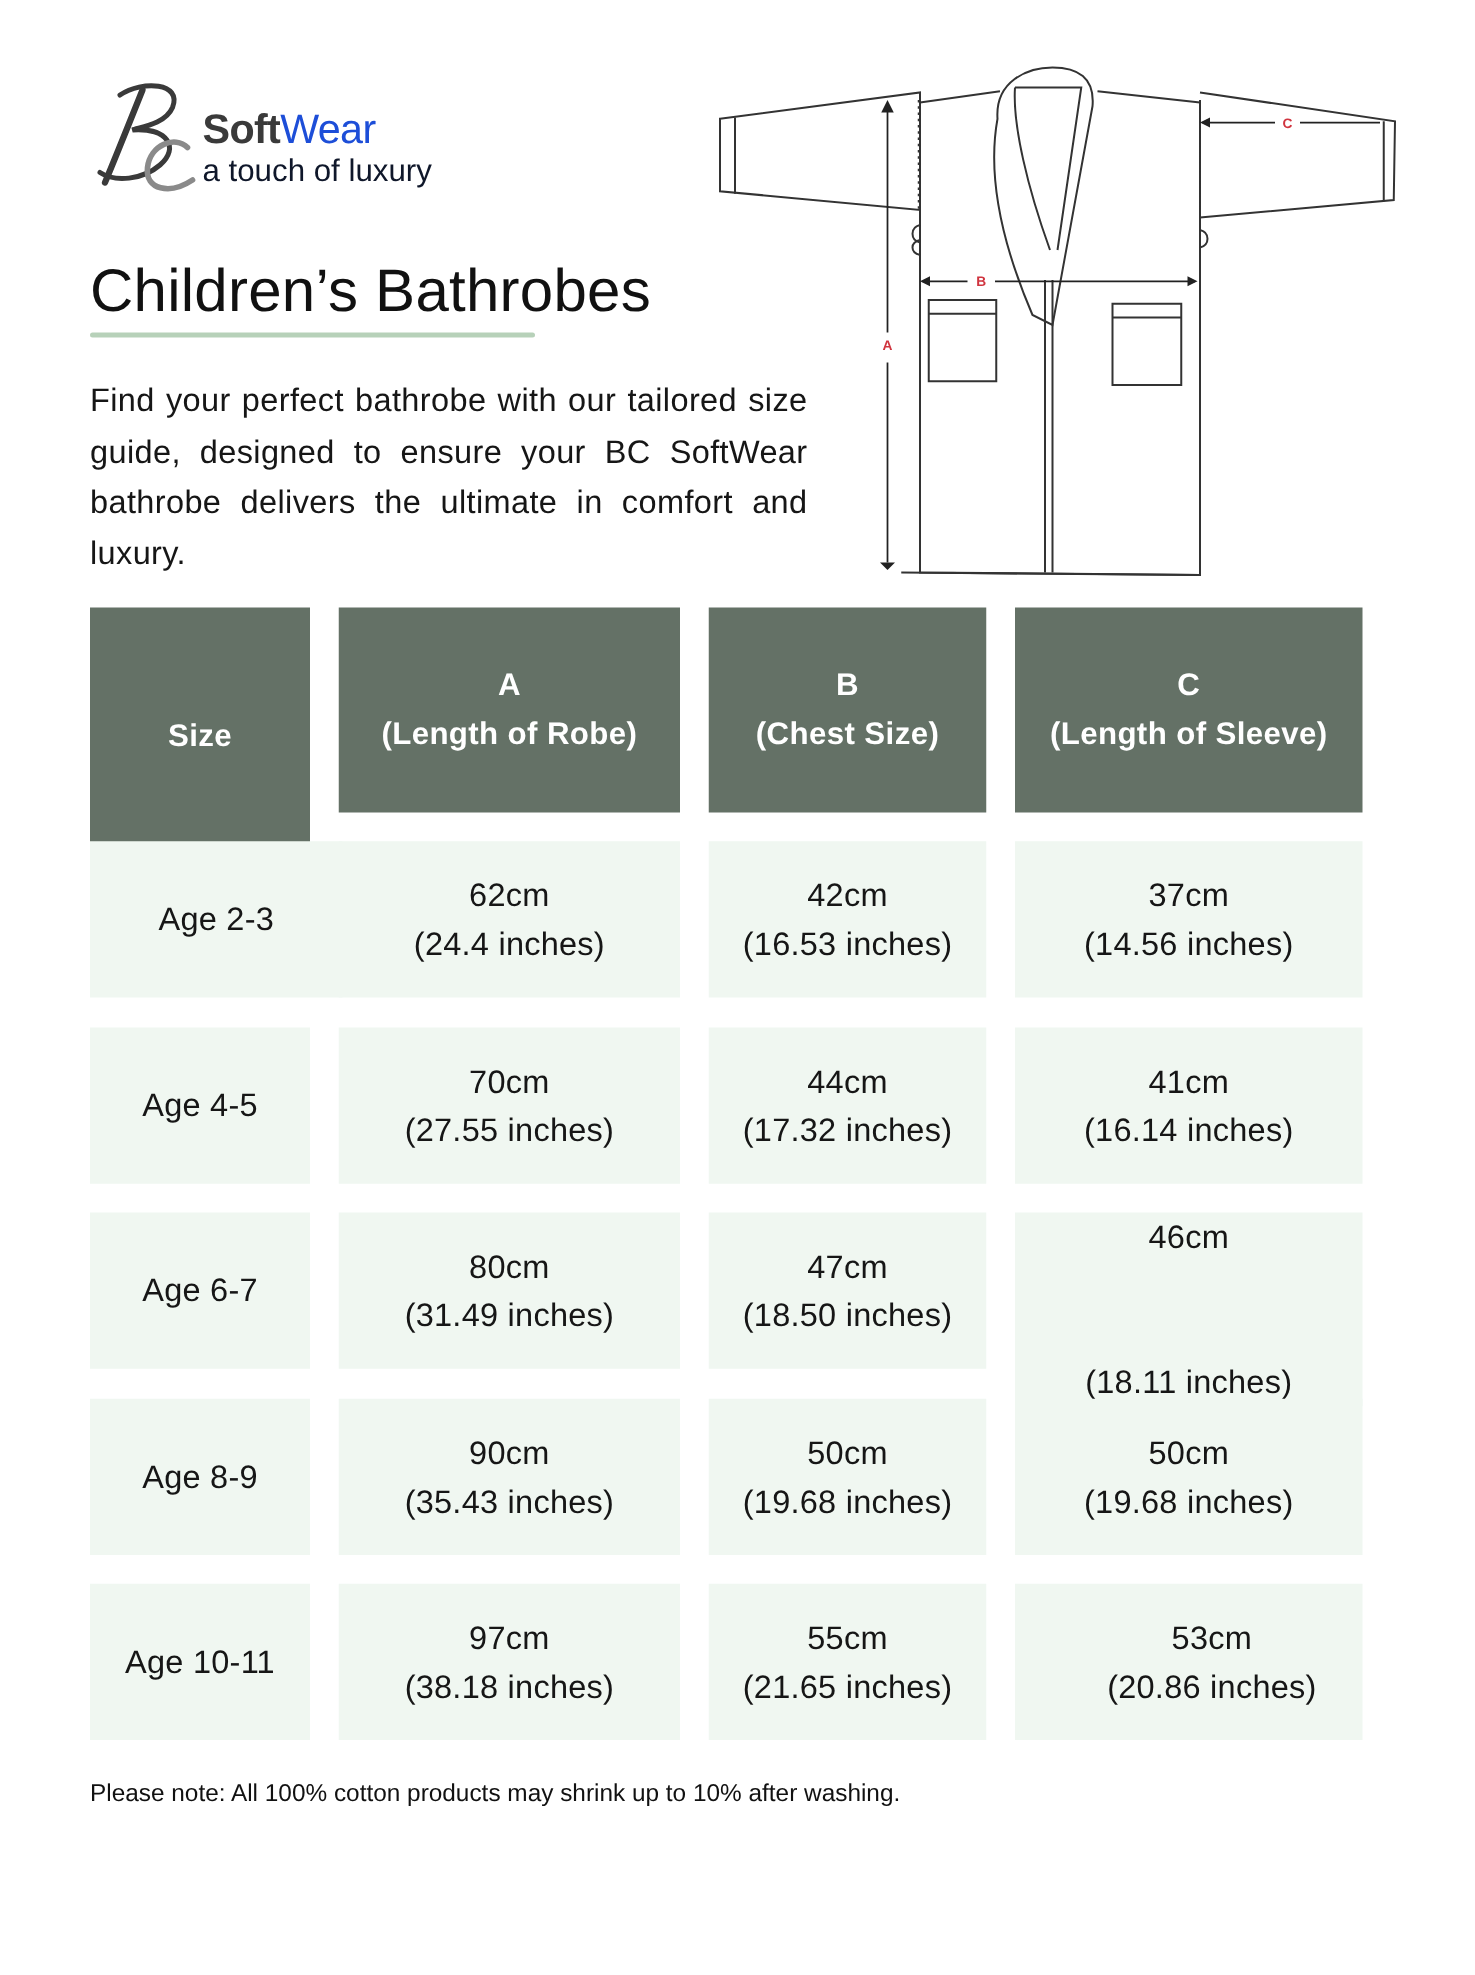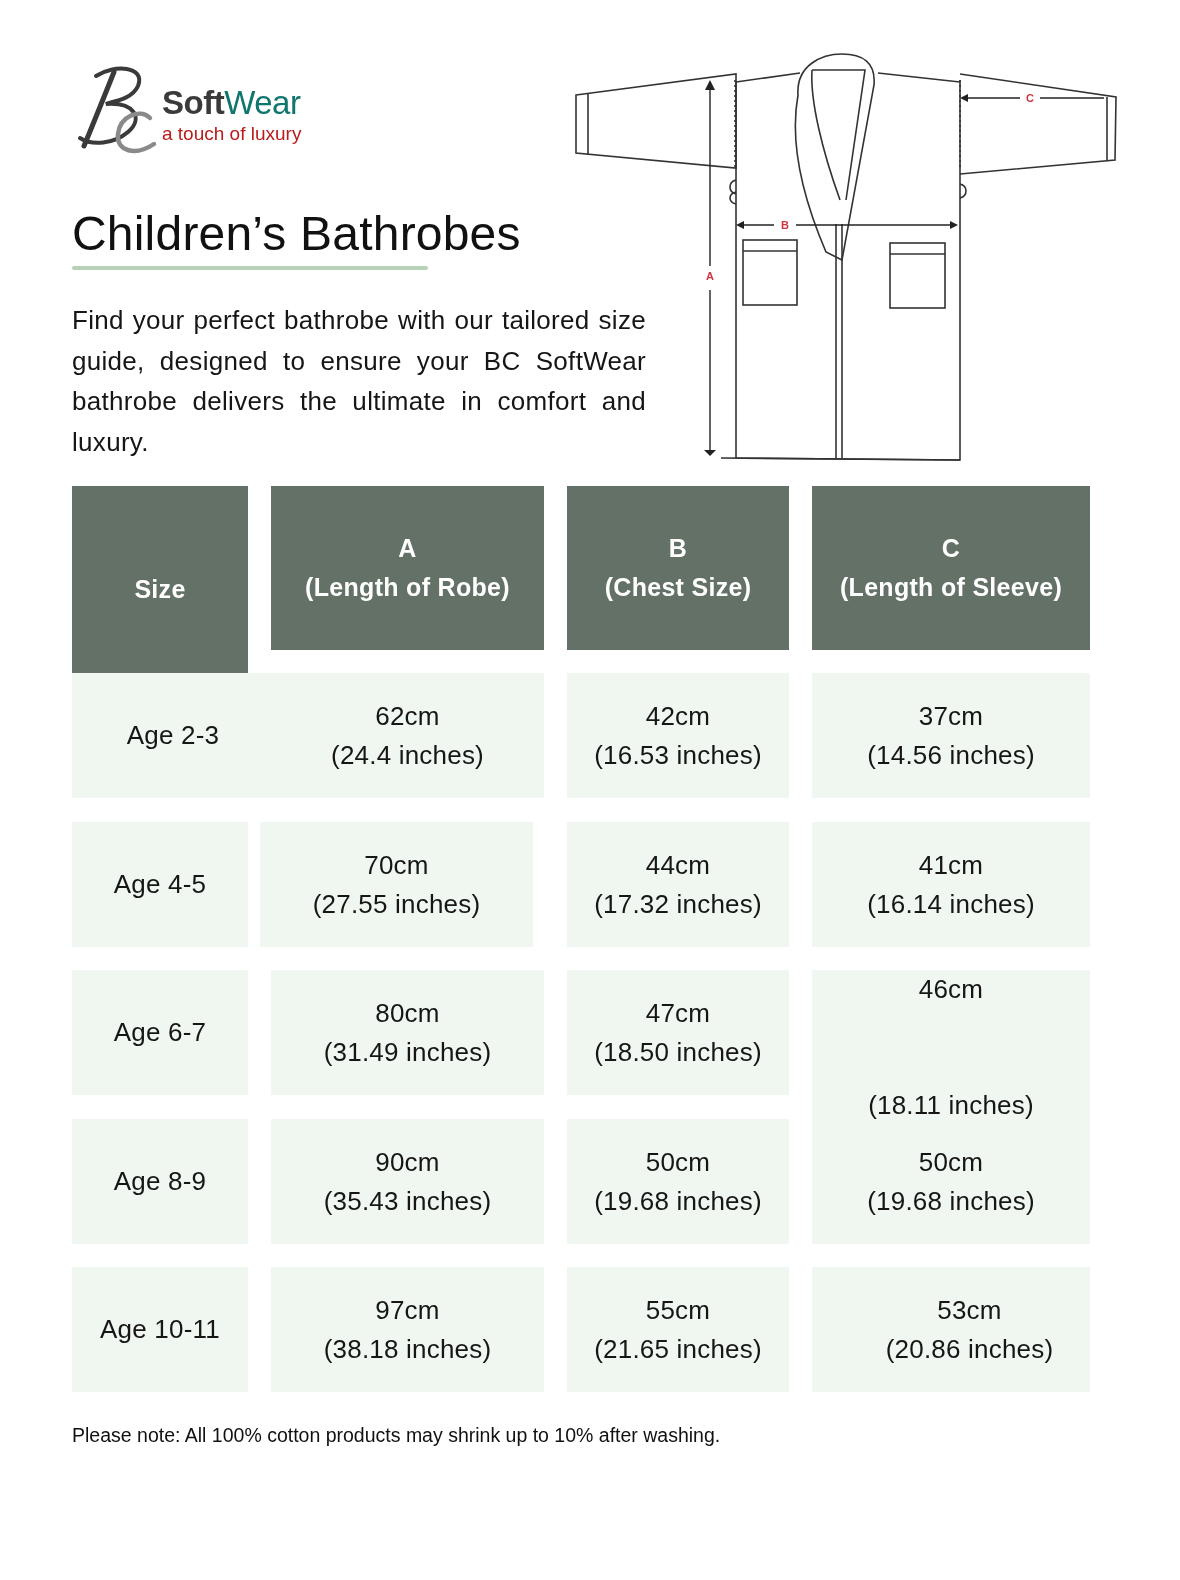--- a/index.html
+++ b/index.html
@@ -3,22 +3,22 @@
 <meta charset="utf-8">
 <style>
   * { box-sizing: border-box; margin: 0; padding: 0; }
   html, body { width: 1180px; height: 1580px; background: #ffffff; }
   body { position: relative; font-family: "Liberation Sans", "DejaVu Sans", sans-serif; color: #111; overflow: hidden; }
 
   .logo { position: absolute; left: 74px; top: 62px; width: 270px; height: 100px; }
   .logo-mark { position: absolute; left: 0; top: 0; width: 90px; height: 96px; }
   .logo-name { position: absolute; left: 88px; top: 22px; font-size: 33px; letter-spacing: -0.5px; white-space: nowrap; }
   .logo-name .soft { color: #3a3a3a; font-weight: bold; }
-  .logo-name .wear { color: #0f766e; font-weight: normal; }
-  .logo-tag { position: absolute; left: 88px; top: 61px; font-size: 19px; color: #b91c1c; white-space: nowrap; }
+  .logo-name .wear { color: #1d4ed8; font-weight: normal; }
+  .logo-tag { position: absolute; left: 88px; top: 61px; font-size: 25px; color: #0f172a; white-space: nowrap; }
 
   .page-title { position: absolute; left: 72px; top: 206px; font-size: 48px; font-weight: normal; color: #111; letter-spacing: 0.2px; }
   .title-rule { position: absolute; left: 72px; top: 266px; width: 356px; height: 4px; background: #b7d1b9; border-radius: 2px; }
 
   .intro { position: absolute; left: 72px; top: 300px; width: 574px; font-size: 26px; line-height: 40.5px; text-align: justify; color: #161616; letter-spacing: 0.3px; }
 
   .diagram { position: absolute; left: 560px; top: 40px; width: 570px; height: 430px; }
 
   .table { position: absolute; left: 72px; top: 486px; width: 1018px; }
   .cell { position: absolute; display: flex; flex-direction: column; align-items: center; justify-content: center; text-align: center; }
@@ -127,21 +127,21 @@
     <span>(16.53 inches)</span>
   </div>
   <div class="cell bcell" style="left:740px;top:187px;width:278px;height:125px;">
     <span>37cm</span>
     <span>(14.56 inches)</span>
   </div>
 
   <div class="cell bcell" style="left:0;top:336px;width:176px;height:125px;">
     <span>Age 4-5</span>
   </div>
-  <div class="cell bcell" style="left:188px;top:336px;width:273px;height:125px;">
+  <div class="cell bcell" style="left:199px;top:336px;width:273px;height:125px;">
     <span>70cm</span>
     <span>(27.55 inches)</span>
   </div>
   <div class="cell bcell" style="left:495px;top:336px;width:222px;height:125px;">
     <span>44cm</span>
     <span>(17.32 inches)</span>
   </div>
   <div class="cell bcell" style="left:740px;top:336px;width:278px;height:125px;">
     <span>41cm</span>
     <span>(16.14 inches)</span>

